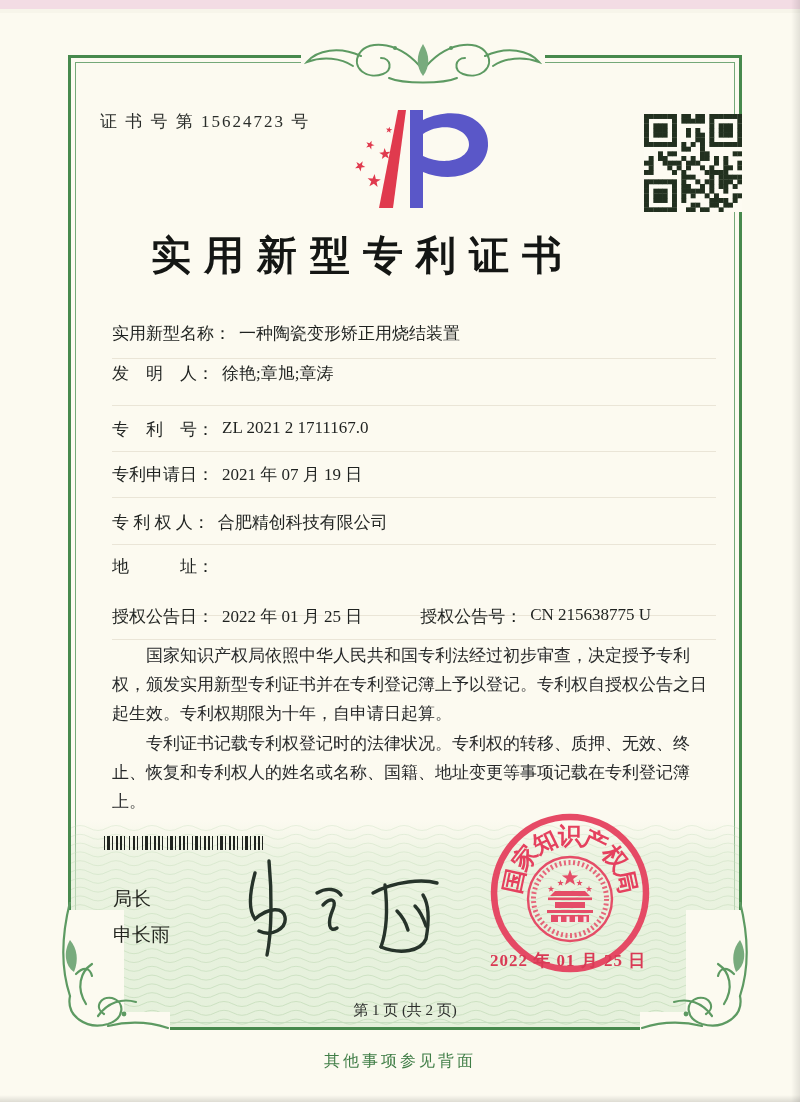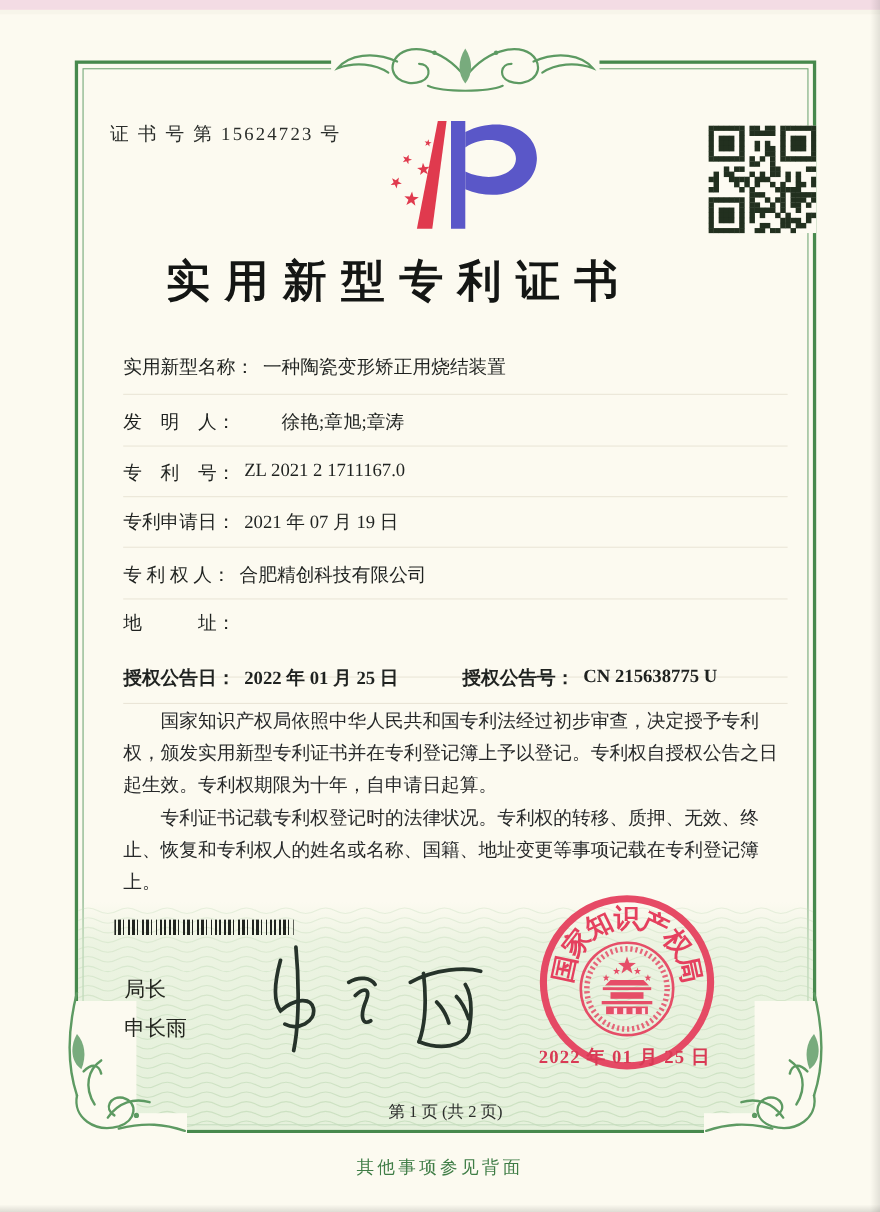--- a/index.html
+++ b/index.html
@@ -19,21 +19,21 @@
              background:linear-gradient(180deg,rgba(223,238,214,0) 0%,rgba(223,238,214,0.55) 18%,rgba(223,238,214,0.72) 60%,rgba(223,238,214,0.78) 100%);}
   .cert-no{left:100px;top:110px;font-size:17px;letter-spacing:2px;color:#2a2d2a;}
   .title{left:68px;top:228px;width:590px;text-align:center;font-size:40px;font-weight:bold;
          letter-spacing:13px;color:#141614;}
   .fields{left:112px;top:322px;width:606px;font-size:17px;}
   .field-row{position:absolute;left:0;display:flex;align-items:flex-start;}
   .field-label{white-space:pre;flex:0 0 auto;}
   .field-value{margin-left:8px;}
   .rule{position:absolute;left:0;width:604px;height:1px;background:rgba(140,125,85,0.16);}
   .addr-value{width:450px;line-height:1.6;}
-  .grant-row{display:flex;font-weight:bold;}
+  .grant-row{display:flex;}
   .grant-gap{width:58px;}
   .paragraphs{left:112px;top:641px;width:610px;font-size:17px;line-height:1.72;color:#27292a;}
   .paragraphs p{margin:0;text-indent:2em;}
   .barcode{left:104px;top:836px;width:163px;height:14px;
            background:repeating-linear-gradient(90deg,#20241f 0 1.5px,transparent 1.5px 3.5px,#20241f 3.5px 6px,transparent 6px 8px,#20241f 8px 9px,transparent 9px 12.5px);}
   .officer-title{left:113px;top:886px;font-size:19px;font-family:"Liberation Sans","DejaVu Sans",sans-serif;color:#23261f;}
   .officer-name{left:113px;top:922px;font-size:19px;font-family:"Liberation Sans","DejaVu Sans",sans-serif;color:#23261f;}
   .seal-date{left:478px;top:949px;width:180px;text-align:center;font-size:17px;color:#d93a55;font-weight:bold;letter-spacing:1px;}
   .page-info{left:68px;top:1001px;width:674px;text-align:center;font-size:15px;color:#2b2d2b;}
   .back-note{left:0;top:1051px;width:800px;text-align:center;font-size:16px;color:#3f7d46;letter-spacing:3px;}
@@ -359,21 +359,21 @@
 
   <div class="abs title">实用新型专利证书</div>
 
   <div class="abs fields">
     <div class="field-row" style="top:0px;">
       <span class="field-label">实用新型名称：</span>
       <span class="field-value">一种陶瓷变形矫正用烧结装置</span>
     </div>
     <div class="rule" style="top:36px;"></div>
 
-    <div class="field-row" style="top:50px;gap:34px;">
+    <div class="field-row" style="top:40px;">
       <span class="field-label">发　明　人：</span>
       <span class="field-value">徐艳;章旭;章涛</span>
     </div>
     <div class="rule" style="top:83px;"></div>
 
     <div class="field-row" style="top:96px;">
       <span class="field-label">专　利　号：</span>
       <span class="field-value">ZL 2021 2 1711167.0</span>
     </div>
     <div class="rule" style="top:129px;"></div>

